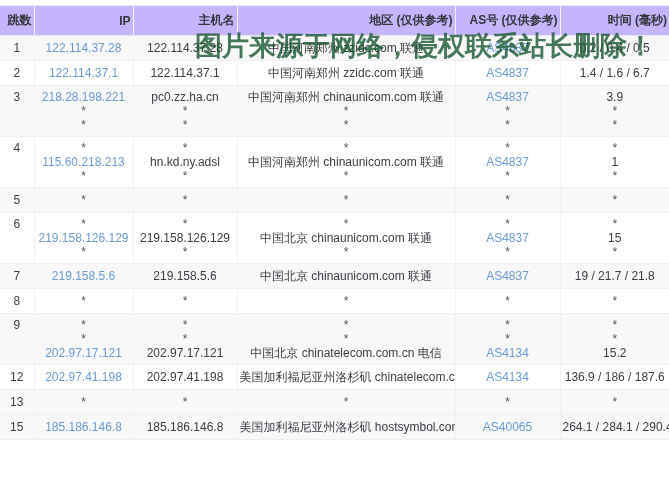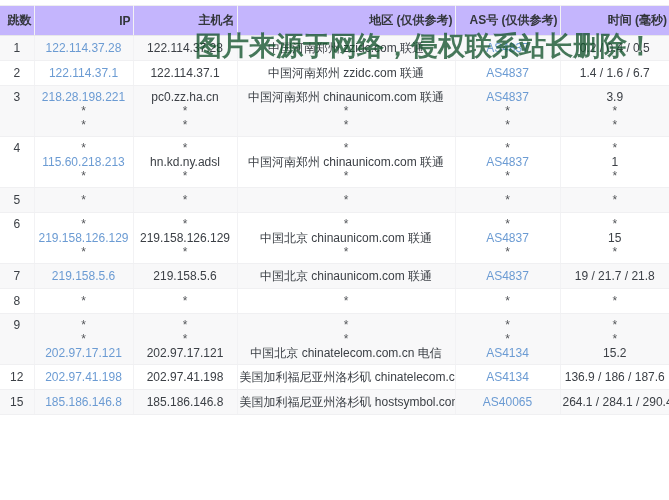--- a/index.html
+++ b/index.html
@@ -296,20 +296,40 @@
           </td>
           <td>
             <div class="line"><span class="link">AS4134</span></div>
           </td>
           <td>
             <div class="line">136.9 / 186 / 187.6</div>
           </td>
         </tr>
         <tr class="odd">
           <td class="hop">
+            <div class="line">13</div>
+          </td>
+          <td>
+            <div class="line star">*</div>
+          </td>
+          <td>
+            <div class="line star">*</div>
+          </td>
+          <td>
+            <div class="line star">*</div>
+          </td>
+          <td>
+            <div class="line star">*</div>
+          </td>
+          <td>
+            <div class="line star">*</div>
+          </td>
+        </tr>
+        <tr class="odd">
+          <td class="hop">
             <div class="line">15</div>
           </td>
           <td>
             <div class="line"><span class="link">185.186.146.8</span></div>
           </td>
           <td>
             <div class="line">185.186.146.8</div>
           </td>
           <td>
             <div class="line">美国加利福尼亚州洛杉矶 hostsymbol.com</div>

